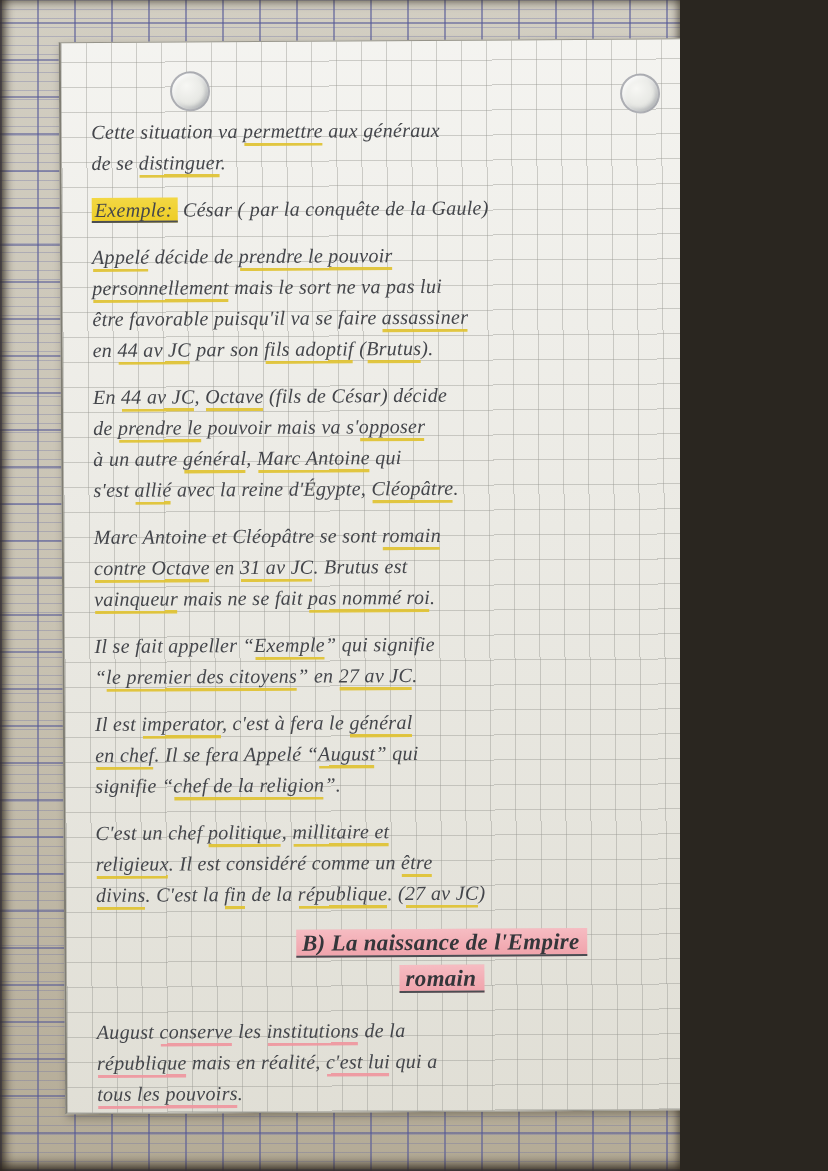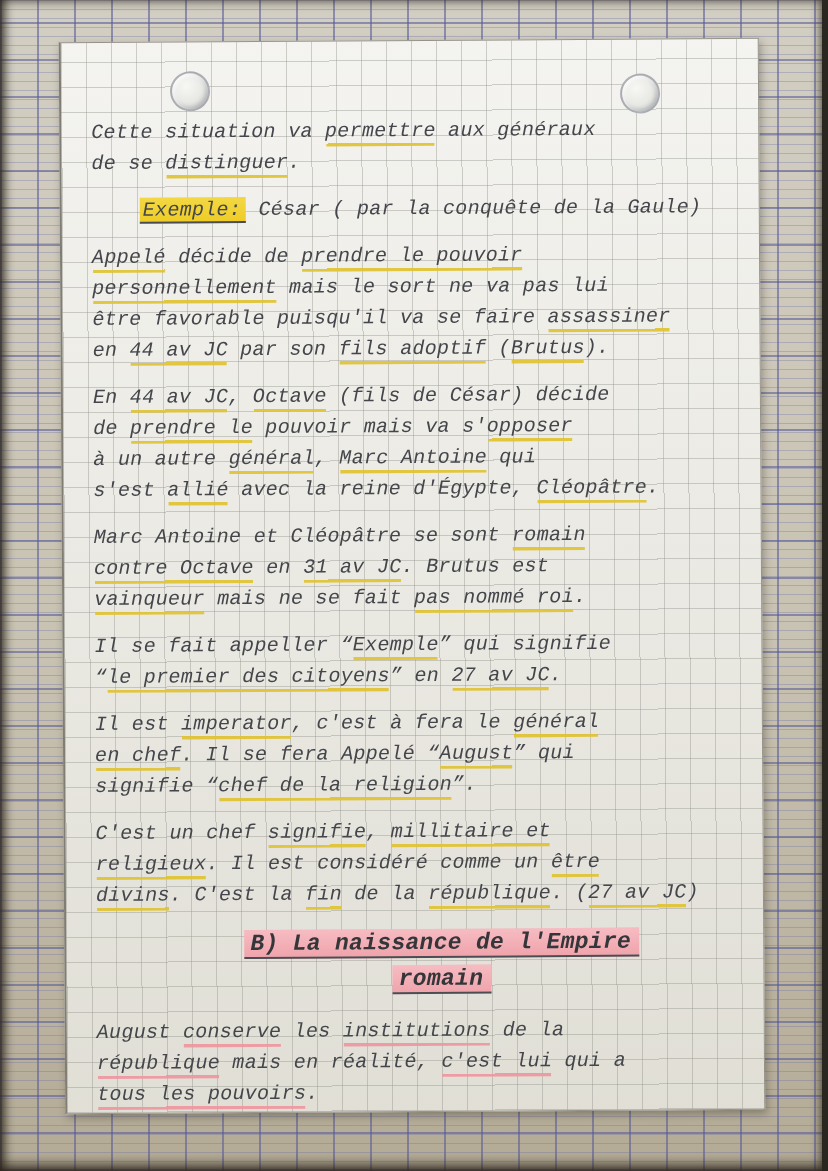--- a/index.html
+++ b/index.html
@@ -1,18 +1,18 @@
 <!DOCTYPE html>
 <html><head>
 <meta charset="utf-8">
 <style>
   html,body{margin:0;padding:0;background:#2a2620;}
   .photo{
-    position:relative;width:822px;height:1171px;overflow:hidden;
-    font-family:Liberation Mono, monospace;
+    position:relative;width:680px;height:1171px;overflow:hidden;
+    font-family:Liberation Serif, serif;
     background-color:#c6c0b0;
     background-image:
       repeating-linear-gradient(0deg, rgba(104,108,165,.32) 0 1px, transparent 1px 9px),
       repeating-linear-gradient(0deg, rgba(82,86,150,.55) 0 2px, transparent 2px 37px),
       repeating-linear-gradient(90deg, rgba(82,86,150,.55) 0 2px, transparent 2px 37px),
       linear-gradient(180deg, #d2cec2 0%, #c8c2b2 55%, #b4ab96 100%);
     box-shadow:
       inset 12px 0 10px -7px rgba(45,38,28,.85),
       inset -8px 0 8px -5px rgba(45,38,28,.55),
       inset 0 -14px 12px -8px rgba(45,38,28,.9),
@@ -42,21 +42,21 @@
   .content{
     position:absolute;left:30px;top:74px;right:16px;bottom:8px;
     color:#44464b;font-style:italic;font-size:20px;letter-spacing:.3px;
   }
   .para{margin:0 0 16px 0;}
   .line{height:31px;line-height:31px;white-space:nowrap;}
   .para.heading{text-align:center;padding-left:40px;margin-top:6px;margin-bottom:18px;}
   .para.heading .line{height:36px;line-height:36px;font-size:23px;font-weight:600;color:#34363a;}
   .u-yellow{box-shadow:0 4px 0 -1px rgba(224,194,50,.92);padding-bottom:1px;}
   .u-pink{box-shadow:0 4px 0 -1px rgba(239,150,158,.92);padding-bottom:1px;}
-  .hl-yellow{background:linear-gradient(180deg,#f3d844 0%,#eecd27 100%);padding:1px 5px 0 3px;border-bottom:2.5px solid #4b4d52;margin-left:48px;}
+  .hl-yellow{background:linear-gradient(180deg,#f3d844 0%,#eecd27 100%);padding:1px 5px 0 3px;border-bottom:2.5px solid #4b4d52;}
   .hl-pink{background:linear-gradient(180deg,#f6bcc2 0%,#f0a4ac 100%);padding:1px 8px 0 6px;border-bottom:2.5px solid #4b4d52;}
 </style>
 </head>
 <body>
 
 <div class="photo">
   <div class="sheet">
     <div class="hole left"></div>
     <div class="hole right"></div>
     <div class="content">
@@ -87,21 +87,21 @@
         <div class="para">
           <div class="line"><span>Il se fait appeller “</span><span class="u-yellow">Exemple</span><span>” qui signifie</span></div>
           <div class="line"><span>“</span><span class="u-yellow">le premier des citoyens</span><span>” en </span><span class="u-yellow">27 av JC</span><span>.</span></div>
         </div>
         <div class="para">
           <div class="line"><span>Il est </span><span class="u-yellow">imperator</span><span>, c'est à fera le </span><span class="u-yellow">général</span></div>
           <div class="line"><span class="u-yellow">en chef</span><span>. Il se fera Appelé “</span><span class="u-yellow">August</span><span>” qui</span></div>
           <div class="line"><span>signifie “</span><span class="u-yellow">chef de la religion</span><span>”.</span></div>
         </div>
         <div class="para">
-          <div class="line"><span>C'est un chef </span><span class="u-yellow">signifie</span><span>, </span><span class="u-yellow">millitaire et</span></div>
+          <div class="line"><span>C'est un chef </span><span class="u-yellow">politique</span><span>, </span><span class="u-yellow">millitaire et</span></div>
           <div class="line"><span class="u-yellow">religieux</span><span>. Il est considéré comme un </span><span class="u-yellow">être</span></div>
           <div class="line"><span class="u-yellow">divins</span><span>. C'est la </span><span class="u-yellow">fin</span><span> de la </span><span class="u-yellow">république</span><span>. (</span><span class="u-yellow">27 av JC</span><span>)</span></div>
         </div>
         <div class="para heading">
           <div class="line"><span class="hl-pink">B) La naissance de l'Empire</span></div>
           <div class="line"><span class="hl-pink">romain</span></div>
         </div>
         <div class="para">
           <div class="line"><span>August </span><span class="u-pink">conserve</span><span> les </span><span class="u-pink">institutions</span><span> de la</span></div>
           <div class="line"><span class="u-pink">république</span><span> mais en réalité, </span><span class="u-pink">c'est lui</span><span> qui a</span></div>

